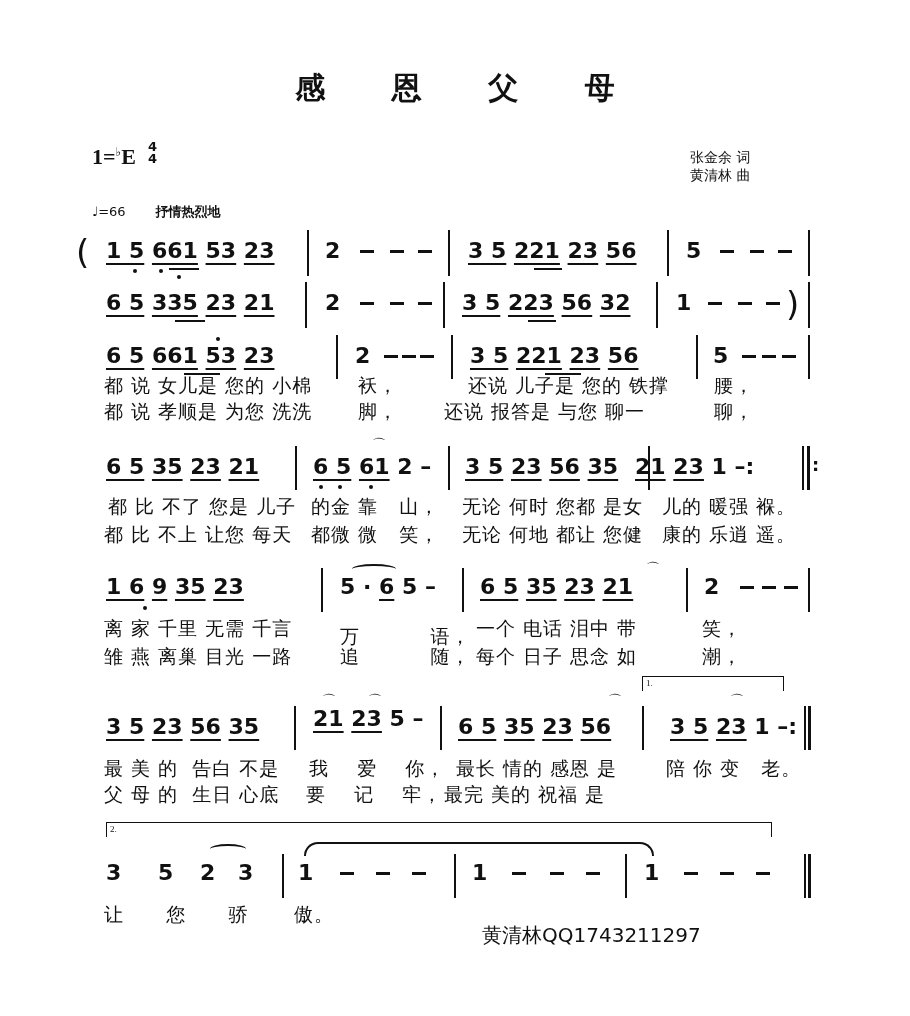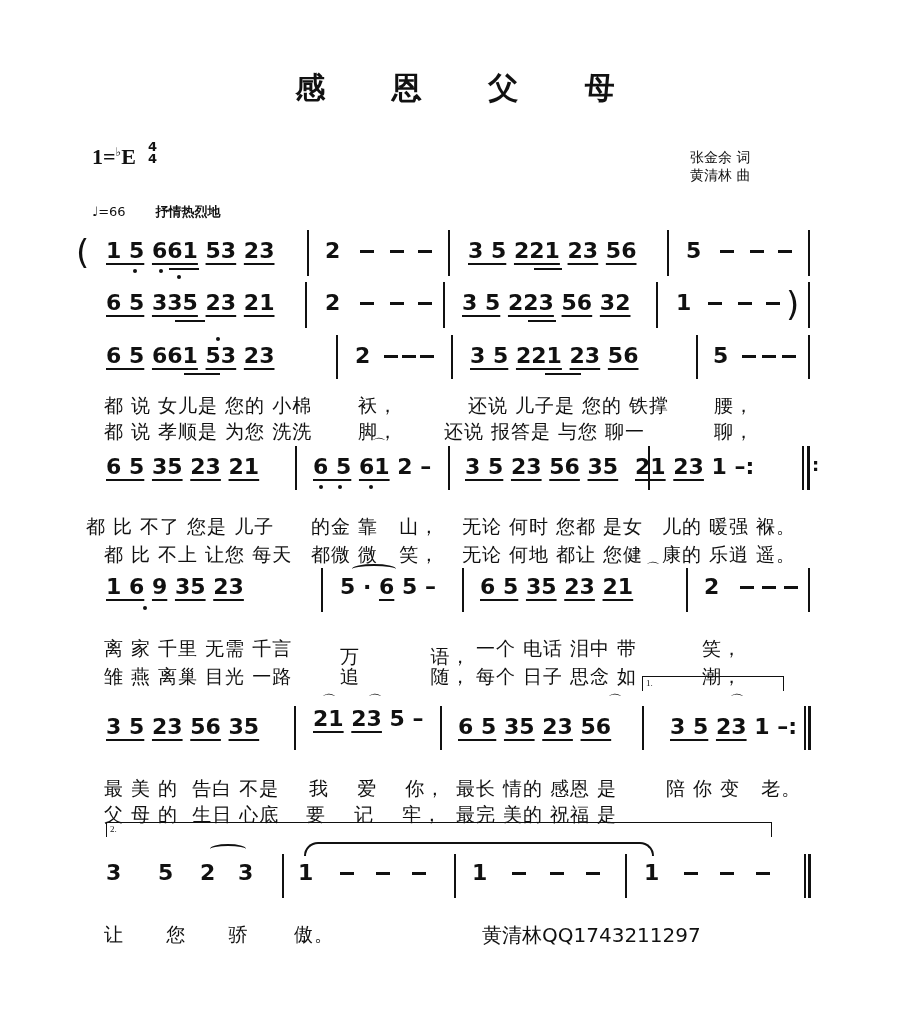--- a/index.html
+++ b/index.html
@@ -10,21 +10,21 @@
   .key sup{font-size:12px;font-weight:normal;}
   .timesig{left:148px;top:141px;font-size:13px;font-weight:bold;line-height:12px;text-align:center;}
   .credits{left:690px;top:148px;font-size:14px;line-height:18px;}
   .tempo{left:92px;top:203px;font-size:13px;}
   .tempo .expr{margin-left:30px;font-weight:bold;}
   .staff{position:absolute;left:0;width:910px;}
   .note{position:absolute;font-size:22px;font-weight:bold;font-family:"DejaVu Sans",sans-serif;white-space:pre;}
   .u1{text-decoration:underline;text-decoration-thickness:2px;text-underline-offset:5px;}
   .bar{position:absolute;width:2px;background:#111;}
   .dash{position:absolute;height:3px;width:14px;background:#111;}
-  .lyr{position:absolute;font-size:19px;white-space:pre;letter-spacing:1px;margin-top:20px;}
+  .lyr{position:absolute;font-size:19px;white-space:pre;letter-spacing:1px;}
   .dot{position:absolute;width:4px;height:4px;background:#111;border-radius:50%;}
   .uline{position:absolute;height:2px;background:#111;}
   .paren{position:absolute;font-size:34px;font-weight:normal;}
   .fermata{position:absolute;font-size:14px;}
   .volta{position:absolute;border-top:1.5px solid #111;border-left:1.5px solid #111;height:14px;}
   .volta span{font-size:9px;font-family:"Liberation Serif",serif;position:absolute;left:3px;top:1px;}
   .slur{position:absolute;border-top:2px solid #111;border-radius:50% 50% 0 0;}
   .footer{left:482px;top:922px;font-size:20px;}
 </style>
 </head>
@@ -124,21 +124,21 @@
   <div class="dot" style="left:319px;top:45px"></div>
   <div class="dot" style="left:338px;top:45px"></div>
   <div class="dot" style="left:369px;top:45px"></div>
   <div class="bar" style="left:448px;top:6px;height:44px"></div>
   <div class="note" style="left:465px;top:14px"><span class="u1">3 5</span> <span class="u1">23</span> <span class="u1">56</span> <span class="u1">35</span></div>
   <div class="bar" style="left:648px;top:6px;height:44px"></div>
   <div class="note" style="left:635px;top:14px"><span class="u1">21</span> <span class="u1">23</span> 1 –:</div>
   <div class="bar" style="left:802px;top:6px;height:44px"></div>
   <div class="bar" style="left:807px;top:6px;height:44px;width:3px"></div>
   <div class="note" style="left:812px;top:14px;font-size:18px">:</div>
-  <div class="lyr" style="left:86px;top:54px">都 比 不了 您是 儿子</div>
+  <div class="lyr" style="left:108px;top:54px">都 比 不了 您是 儿子</div>
   <div class="lyr" style="left:311px;top:54px">的金 靠   山，</div>
   <div class="lyr" style="left:462px;top:54px">无论 何时 您都 是女</div>
   <div class="lyr" style="left:662px;top:54px">儿的 暖强 褓。</div>
   <div class="lyr" style="left:104px;top:82px">都 比 不上 让您 每天</div>
   <div class="lyr" style="left:311px;top:82px">都微 微   笑，</div>
   <div class="lyr" style="left:462px;top:82px">无论 何地 都让 您健</div>
   <div class="lyr" style="left:662px;top:82px">康的 乐逍 遥。</div>
 </div>
 
 <div class="staff" style="top:560px">
@@ -182,21 +182,21 @@
   <div class="fermata" style="left:730px;top:22px">⌒</div>
   <div class="note" style="left:670px;top:44px"><span class="u1">3 5</span> <span class="u1">23</span> 1 –:</div>
   <div class="bar" style="left:804px;top:36px;height:44px"></div>
   <div class="bar" style="left:808px;top:36px;height:44px;width:3px"></div>
   <div class="lyr" style="left:104px;top:86px">最 美 的  告白 不是</div>
   <div class="lyr" style="left:309px;top:86px">我    爱    你，</div>
   <div class="lyr" style="left:456px;top:86px">最长 情的 感恩 是</div>
   <div class="lyr" style="left:666px;top:86px">陪 你 变   老。</div>
   <div class="lyr" style="left:104px;top:112px">父 母 的  生日 心底</div>
   <div class="lyr" style="left:306px;top:112px">要    记    牢，</div>
-  <div class="lyr" style="left:456px;top:112px">最完 美的 祝福 是</div>
+  <div class="lyr" style="left:444px;top:112px">最完 美的 祝福 是</div>
 </div>
 
 <div class="staff" style="top:818px">
   <div class="volta" style="left:106px;top:4px;width:664px;border-right:1.5px solid #111;">
       <span>2.</span>
     </div>
   <div class="slur" style="left:210px;top:26px;width:36px;height:8px"></div>
   <div class="slur" style="left:304px;top:24px;width:346px;height:12px;border-radius:14px 14px 0 0;border-left:2px solid #111;border-right:2px solid #111;"></div>
   <div class="note" style="left:106px;top:42px">3</div>
   <div class="note" style="left:158px;top:42px">5</div>

